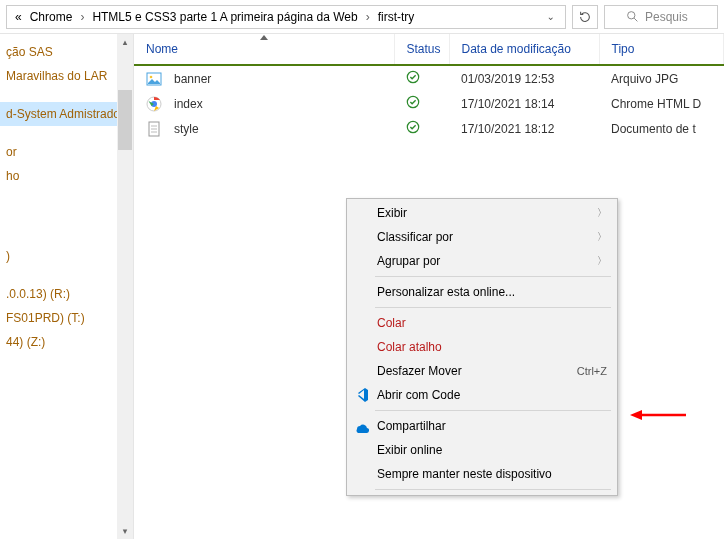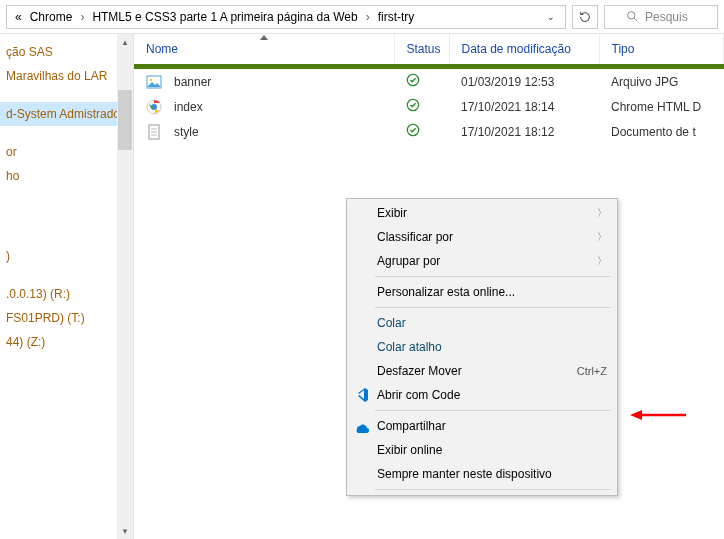--- a/index.html
+++ b/index.html
@@ -26,31 +26,31 @@
   .side .scroll .thumb { width: 14px; margin: 0 1px; background: #cfcfcf; height: 60px; }
   .side-inner { position: absolute; left: 0; top: 0; right: 16px; padding-top: 6px; }
   .side-item { padding: 5px 6px; white-space: nowrap; color: #000; }
   .side-sep { height: 14px; }
   .side-item.sel { background: #cce8ff; }
   .side-item.light { color: #a16207; }
 
   
   .list { flex: 1; min-width: 0; position: relative; }
   .list table { width: 100%; border-collapse: collapse; table-layout: fixed; }
-  .list th { text-align: left; font-weight: normal; color: #1a4aa8; padding: 8px 10px 8px 12px; border-bottom: 5px solid #4d7c0f; border-right: 1px solid #eee; position: relative; }
+  .list th { text-align: left; font-weight: normal; color: #1a4aa8; padding: 8px 10px 8px 12px; border-bottom: 2px solid #4d7c0f; border-right: 1px solid #eee; position: relative; }
   .list th.sort::after { content: ""; position: absolute; left: 50%; top: 1px; transform: translateX(-50%); border-left: 4px solid transparent; border-right: 4px solid transparent; border-bottom: 5px solid #666; }
   .list td { padding: 4px 10px 4px 12px; color: #333; white-space: nowrap; overflow: hidden; }
   .list .icon-cell { display: flex; align-items: center; gap: 12px; }
   .file-ico { width: 16px; height: 16px; flex: none; display: inline-flex; align-items: center; justify-content: center; }
   .status-ok { color: #2e8b2e; }
 
   
   .ctx { position: absolute; left: 346px; top: 198px; width: 272px; background: #f2f2f2; border: 1px solid #bcbcbc; box-shadow: 2px 2px 4px rgba(0,0,0,.2); z-index: 50; padding: 2px 0; }
   .ctx .row { display: flex; align-items: center; height: 24px; padding: 0 10px 0 30px; position: relative; color: #000; }
-  .ctx .row.disabled { color: #0c4a6e; }
+  .ctx .row.disabled { color: #b91c1c; }
   .ctx .row .sc { margin-left: auto; color: #555; font-size: 11px; }
   .ctx .row .sub { margin-left: auto; color: #555; font-size: 10px; }
   .ctx .sep { height: 1px; background: #d5d5d5; margin: 3px 6px 3px 28px; }
   .ctx .row .lead-ico { position: absolute; left: 6px; width: 16px; height: 16px; display: inline-flex; align-items: center; justify-content: center; }
 
   
   .arrow-ann { position: absolute; left: 628px; top: 400px; z-index: 60; }
   .arrow-ann svg { width: 60px; height: 30px; }
 </style>
 </head>

